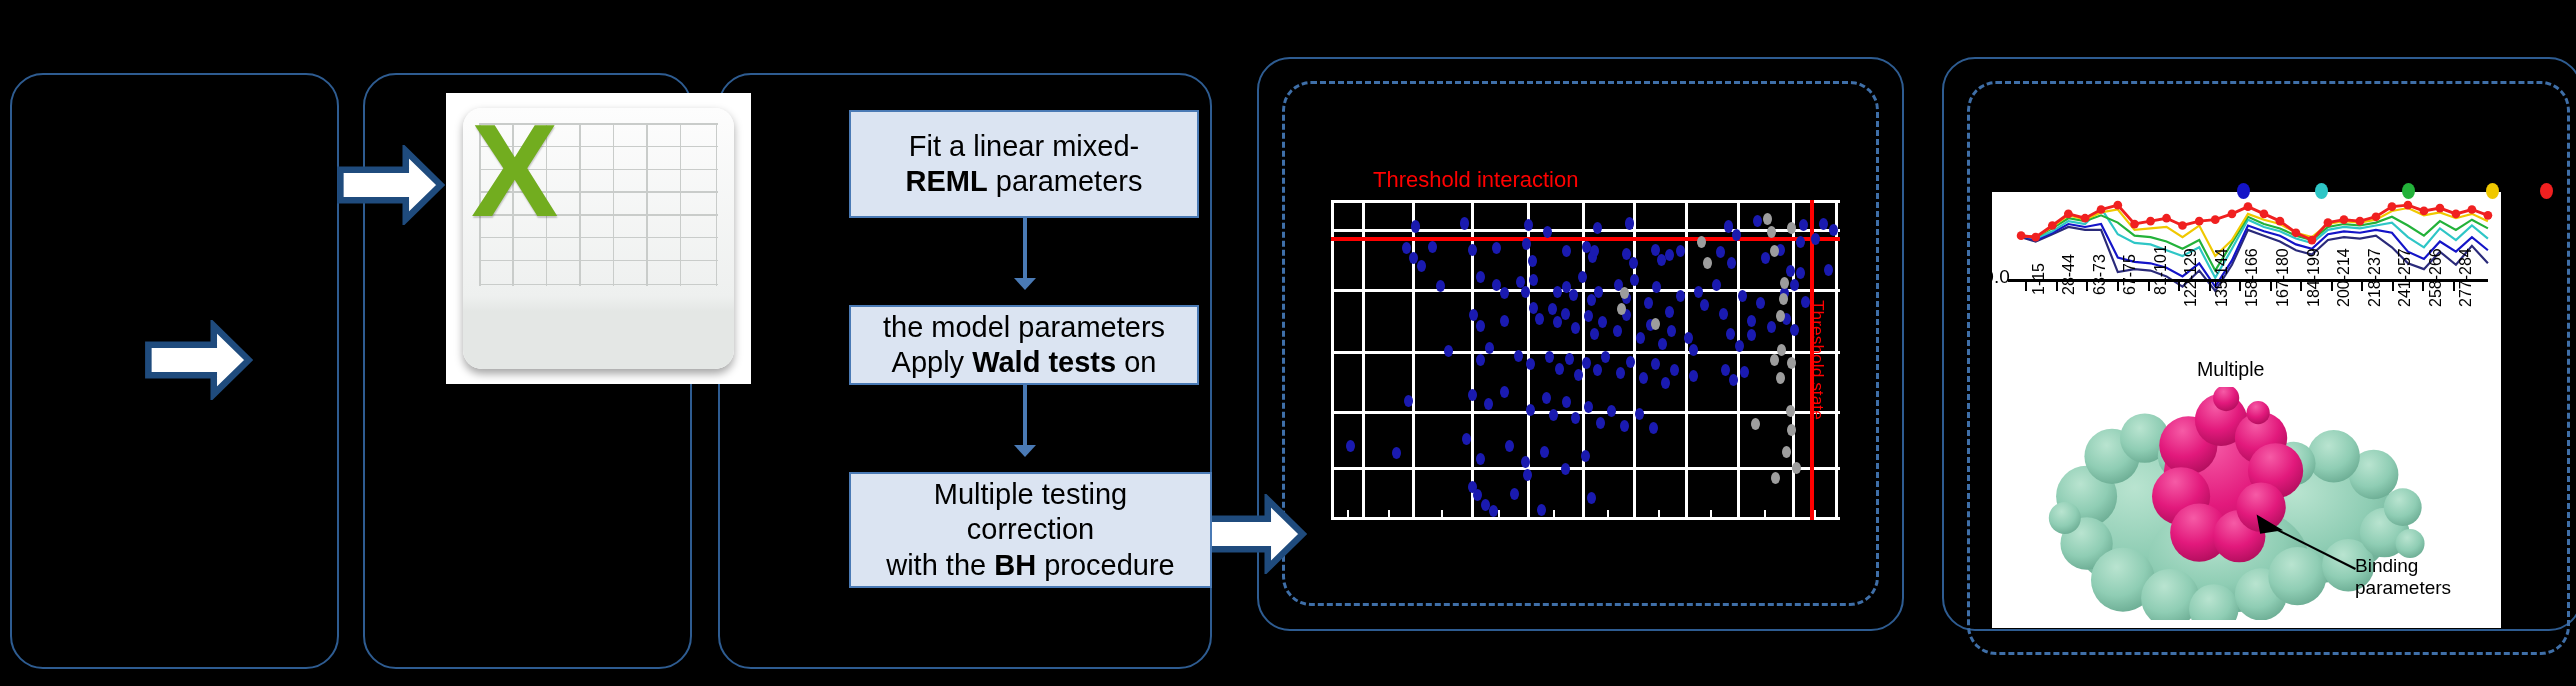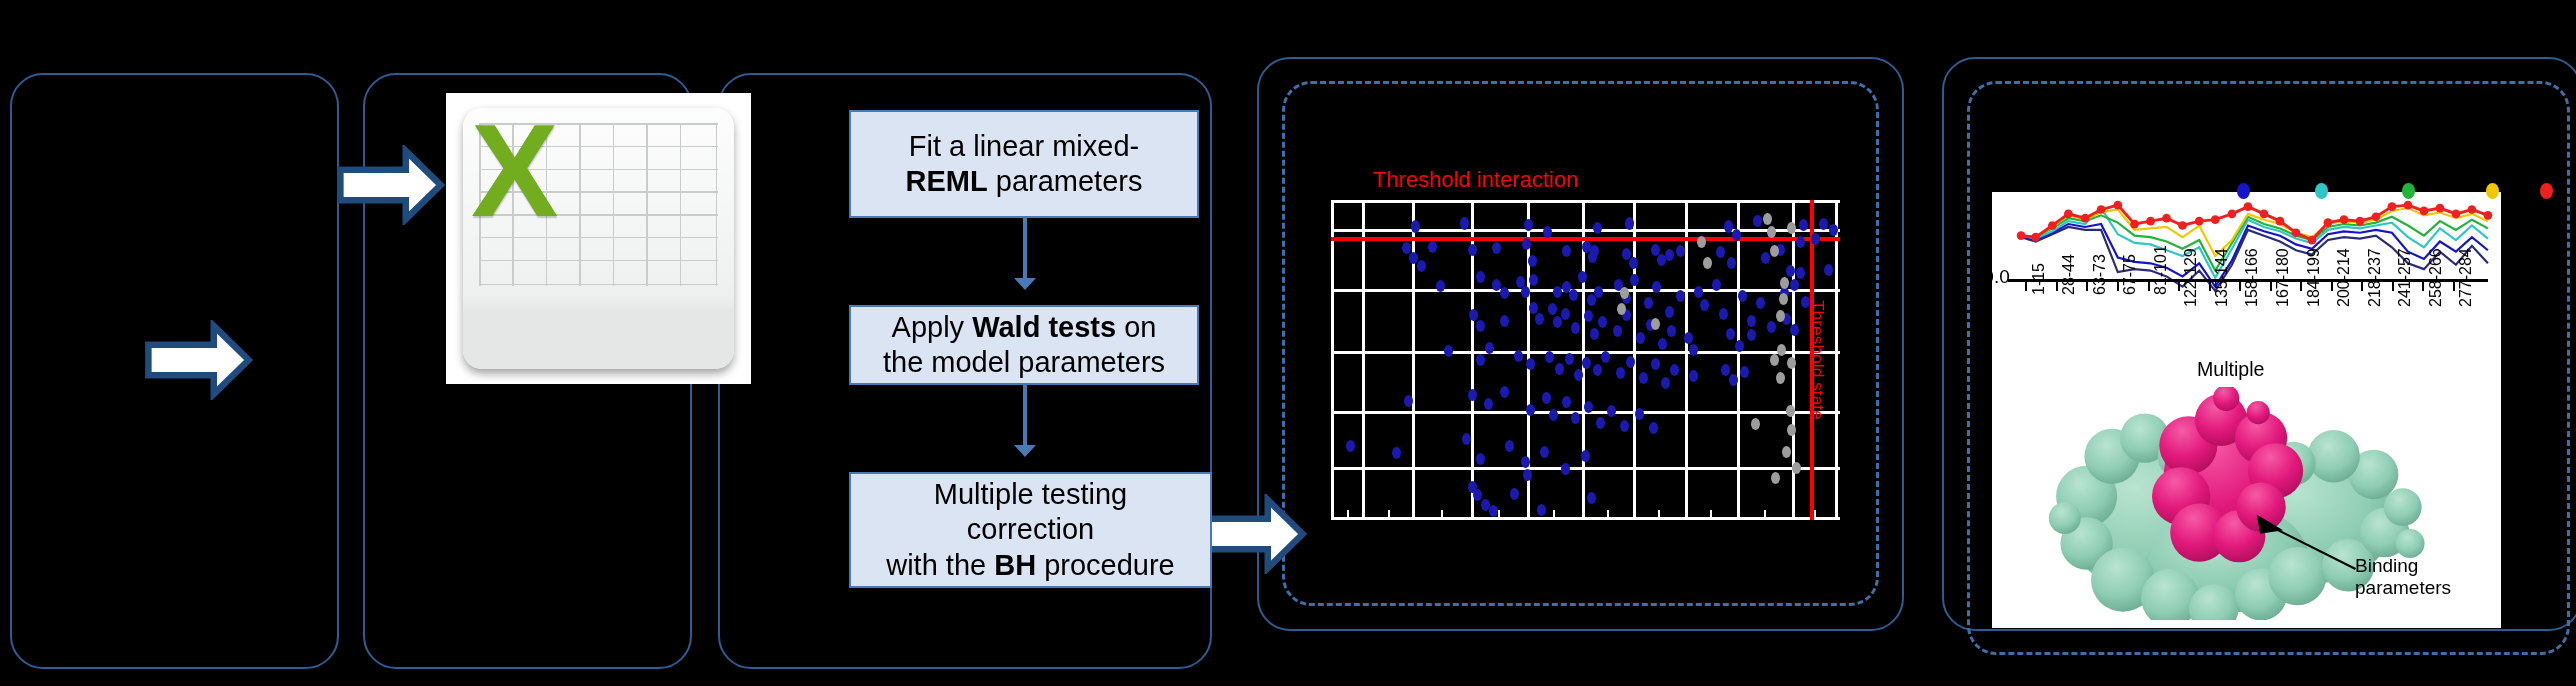--- a/index.html
+++ b/index.html
@@ -246,24 +246,24 @@
 
 <div class="flow-box" style="left:849px; top:110px; width:350px; height:108px; flex-direction:column;">
   <div><span>Fit a linear mixed-</span></div>
   <div><b>REML</b><span> parameters</span></div>
 </div>
 
 <div class="connector" style="left:1023px; top:218px; height:61px;"></div>
 <div class="connector-head" style="left:1014px; top:278px;"></div>
 
 <div class="flow-box" style="left:849px; top:305px; width:350px; height:80px; flex-direction:column;">
+  <div><span>the model parameters</span></div>
   <div>
     <span>Apply </span><b>Wald tests</b><span> on</span>
   </div>
-  <div><span>the model parameters</span></div>
 </div>
 
 <div class="connector" style="left:1023px; top:385px; height:61px;"></div>
 <div class="connector-head" style="left:1014px; top:445px;"></div>
 
 <div class="flow-box" style="left:849px; top:472px; width:363px; height:116px; flex-direction:column;">
   <div><span>Multiple testing</span></div>
   <div><span>correction</span></div>
   <div>
     <span>with the </span><b>BH</b><span> procedure</span>

